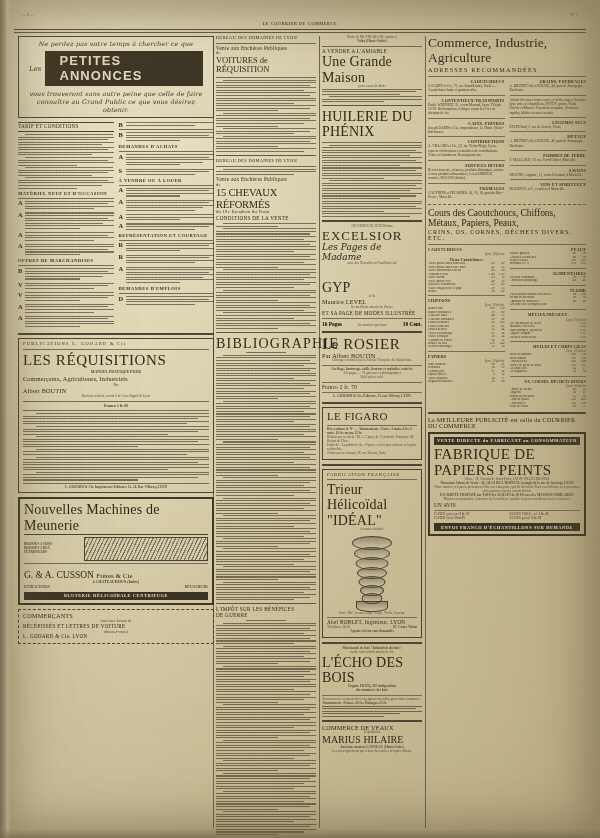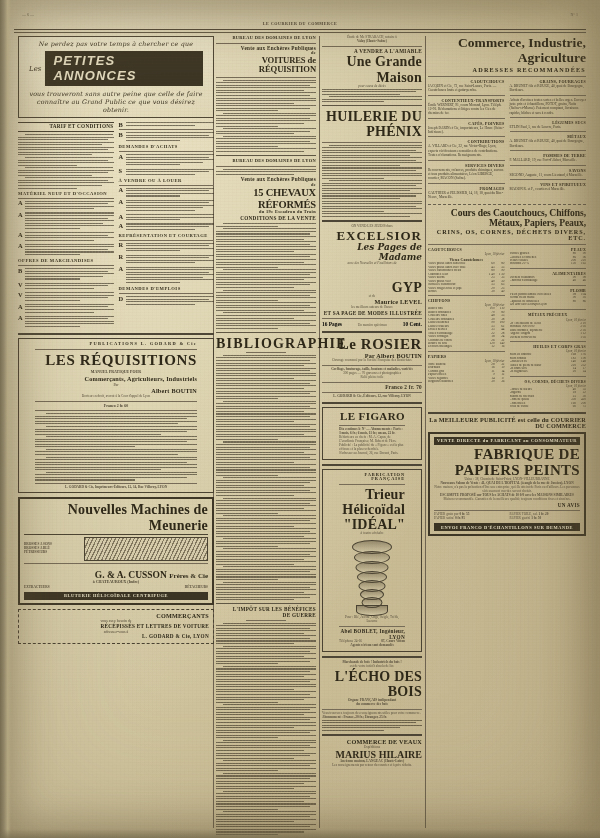--- a/index.html
+++ b/index.html
@@ -46,21 +46,21 @@
 
   
   .blk{position:relative;margin-bottom:3px;}
   .hr{border:0;border-top:.7px solid #5f5644;margin:3px 0;}
   .hrd{border:0;border-top:1px dashed #6a6150;margin:3px 0;}
   .hrt{border:0;border-top:.45px solid #766c58;margin:2px 0;}
   .hrb{border:0;border-top:2px solid #4d4636;margin:3px 0;}
 
   .secthead{font-weight:bold;font-size:4.6px;letter-spacing:.5px;color:#37301f;
     text-align:left;margin:2px 0 1.5px;}
-  .ttl{font-weight:bold;text-align:right;color:#2e2819;line-height:1.08;}
+  .ttl{font-weight:normal;text-align:left;color:#2e2819;line-height:1.08;}
   .t4{font-size:4.4px;letter-spacing:.35px;}
   .t5{font-size:5.2px;letter-spacing:.3px;}
   .t6{font-size:6.2px;letter-spacing:.2px;}
   .t8{font-size:14px;letter-spacing:.2px;}
   .t11{font-size:11px;letter-spacing:.1px;}
   .small{font-size:3.9px;color:#4e4635;text-align:center;line-height:1.18;}
   .tiny{font-size:3.4px;color:#574e3c;text-align:center;line-height:1.15;}
 
   
   .lines{--lh:2.55px;}
@@ -80,27 +80,27 @@
 
   
   .pa{position:relative;border:.8px solid #4e4635;padding:3px 4px 4px;margin-bottom:4px;
     background:linear-gradient(180deg,rgba(255,252,235,.30),rgba(190,178,140,.12));}
   .pa .script{font-family:"DejaVu Serif",serif;font-style:italic;font-size:6.3px;
     color:#3a3222;text-align:center;line-height:1.25;letter-spacing:.2px;}
   .pa .bigbox{margin:1.5px auto;padding:2px 6px;display:flex;align-items:center;
     justify-content:center;gap:4px;}
   .pa .lespre{font-style:italic;font-size:7px;color:#3a3222;font-family:"DejaVu Serif",serif;}
   .pa .inv{background:#3b3424;color:#e8e0c4;font-weight:bold;letter-spacing:1.1px;
-    font-size:13px;padding:2px 8px 3px;display:inline-block;font-family:"Liberation Sans",sans-serif;font-style:italic;}
+    font-size:13px;padding:2px 14px 3px;display:inline-block;font-family:"Liberation Sans",sans-serif;}
 
   .twocol{display:flex;gap:5px;}
   .twocol > div{flex:1;min-width:0;}
 
   
-  .box{border:.8px solid #4a4232;padding:3px 16px;margin-bottom:4px;}
+  .box{border:.8px solid #4a4232;padding:3px 4px;margin-bottom:4px;}
   .box2{border:2.2px solid #3e3727;padding:3px 4px;margin-bottom:4px;}
   .boxd{border:1px dashed #4a4232;padding:3px 4px;margin-bottom:4px;}
 
   
   .ptab{width:100%;border-collapse:collapse;font-size:3.3px;color:#3f3828;line-height:1.05;}
   .ptab td{padding:0;white-space:nowrap;overflow:hidden;}
   .ptab td.nm{width:74%;}
   .ptab td.v1,.ptab td.v2{width:13%;text-align:right;}
   .grpname{font-weight:bold;font-size:3.7px;text-align:center;color:#322b1c;
     padding:1.6px 0 .7px;letter-spacing:.2px;}

